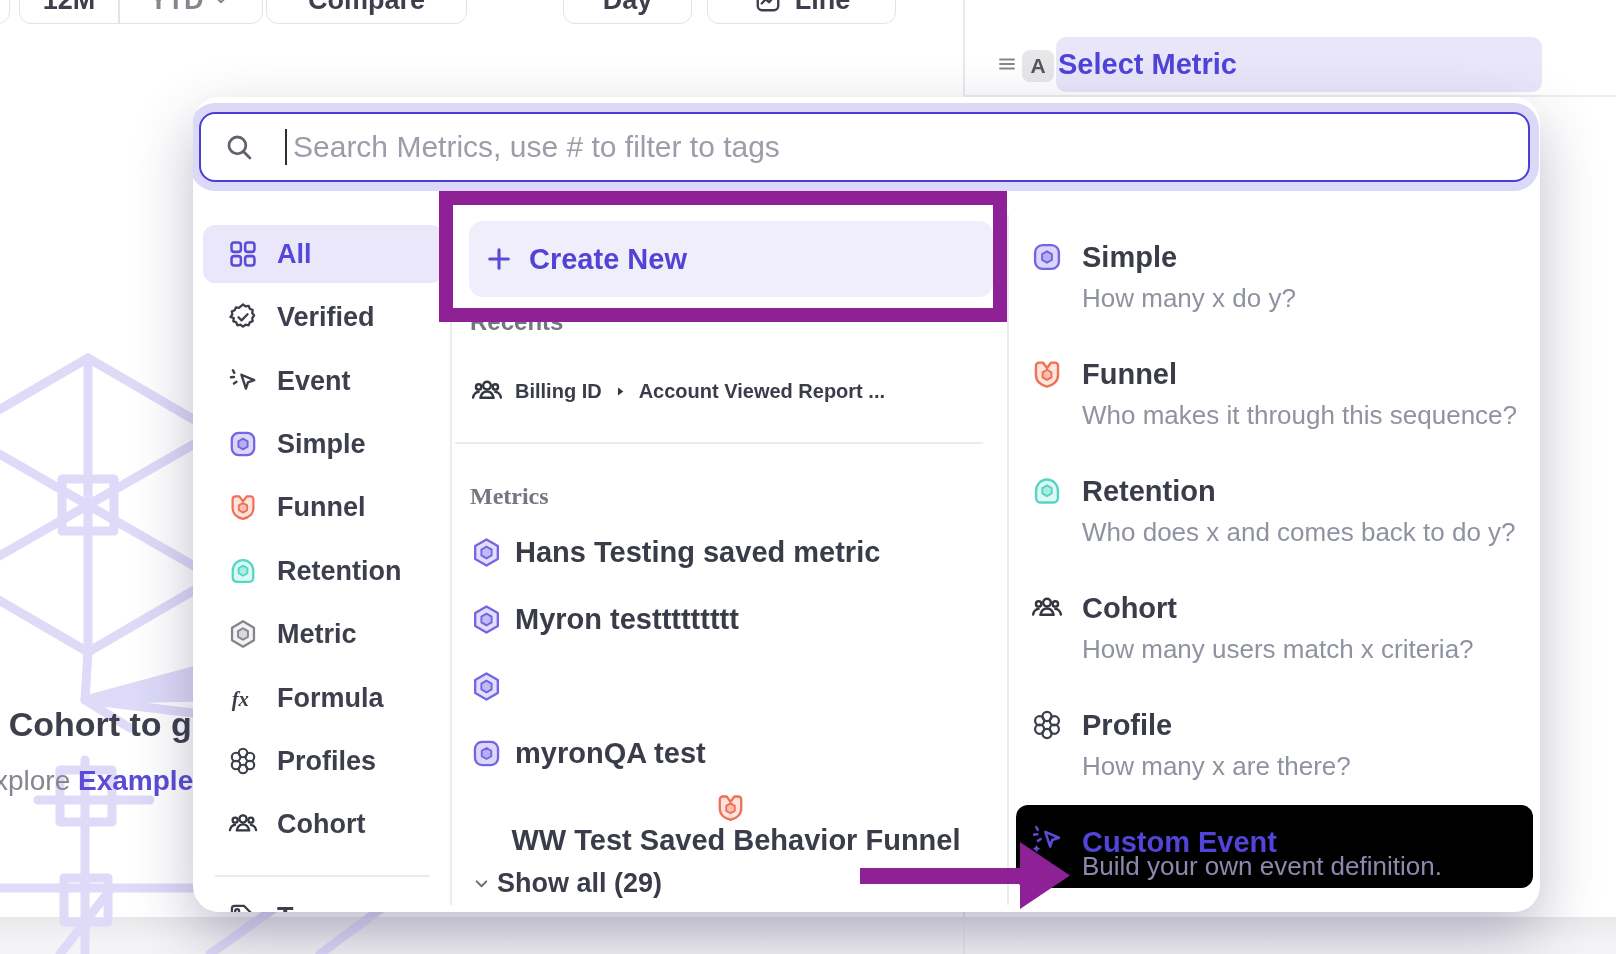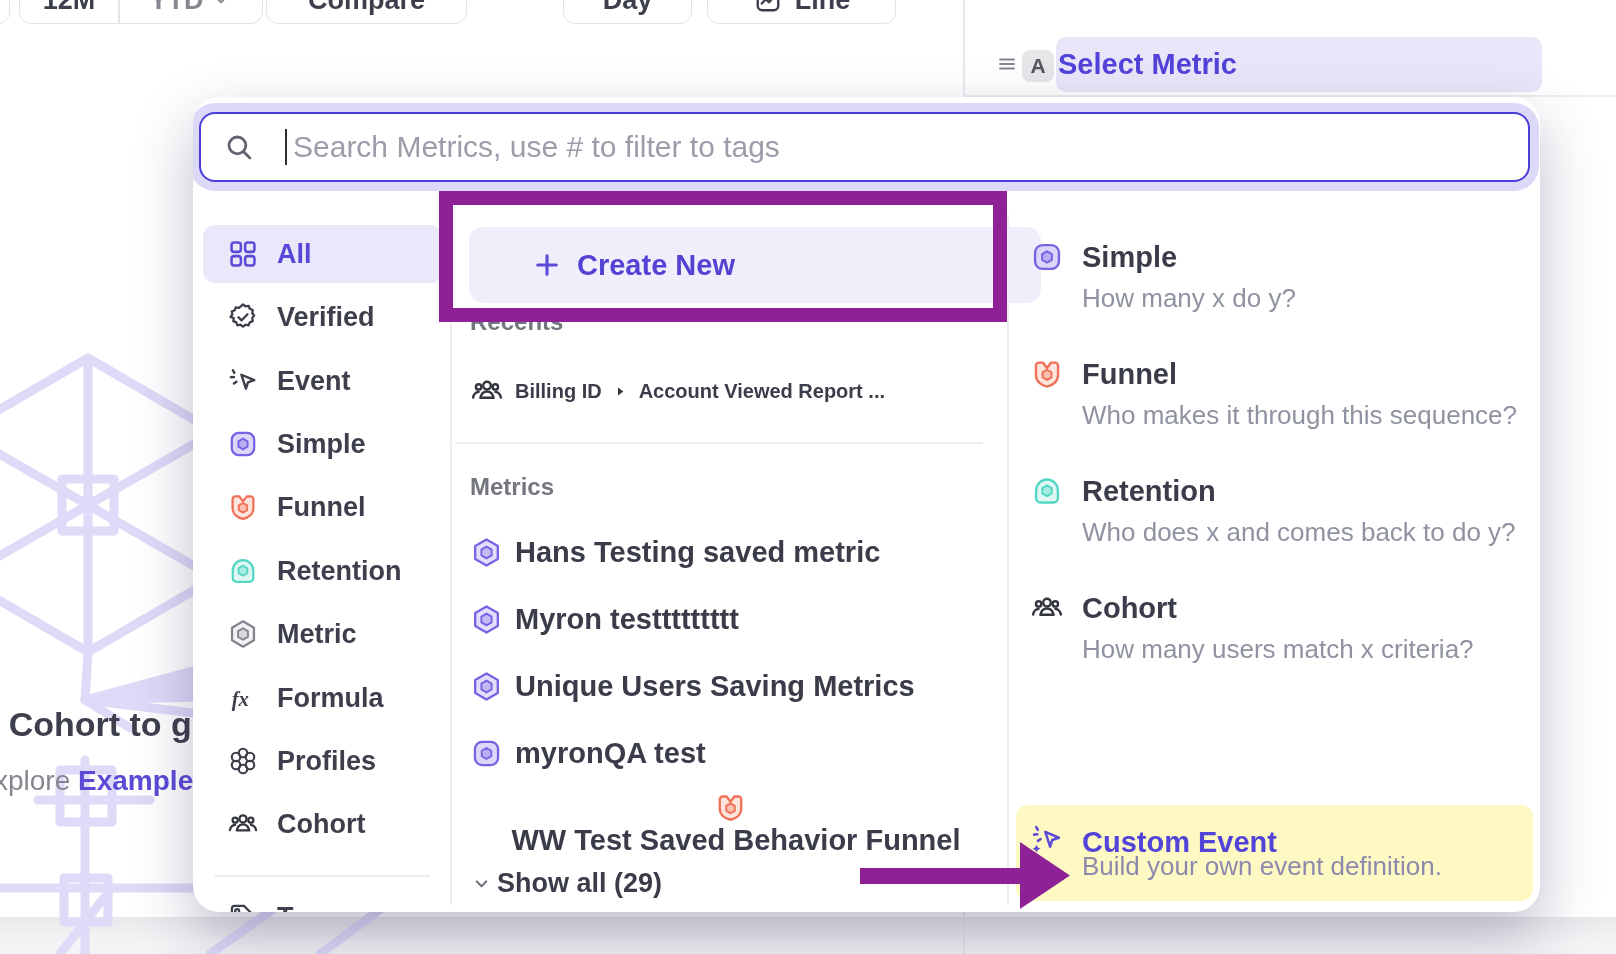--- a/index.html
+++ b/index.html
@@ -59,49 +59,49 @@
   .side-div{position:absolute;left:22px;top:778px;width:215px;height:1.5px;background:#ececef;}
   .mid-div{position:absolute;left:262px;top:345px;width:528px;height:1.5px;background:#ececef;}
 
   .sidebar{position:absolute;left:10px;top:0;width:240px;height:815px;}
   .side-row{position:absolute;left:0;width:240px;height:58px;display:flex;align-items:center;border-radius:12px;}
   .side-icon{width:32px;height:32px;margin-left:24px;flex:0 0 auto;}
   .side-label{margin-left:18px;font-size:27px;font-weight:600;color:#3d3f4c;}
   .side-row.selected{background:#eae7fa;}
   .side-row.selected .side-label{color:#5647d8;}
 
-  .create-btn{position:absolute;left:276px;top:130px;width:524px;height:76px;background:#f1eefb;border-radius:14px;
-        display:flex;align-items:center;padding-left:48px;}
+  .create-btn{position:absolute;left:276px;top:124px;width:524px;height:76px;background:#f1eefb;border-radius:14px;
+        display:flex;align-items:center;}
   .plus{width:30px;height:30px;margin-left:15px;}
   .create-label{margin-left:15px;font-size:29px;font-weight:700;color:#5442d5;}
 
   .sec-label{position:absolute;left:277px;height:30px;line-height:30px;font-size:24px;font-weight:600;color:#73757f;}
   .recents-label{top:210px;}
-  .metrics-label{top:375px;}
+  .metrics-label{top:384px;font-family:Liberation Serif, serif;}
 
   .recent-row{position:absolute;left:277px;top:272px;height:44px;display:flex;align-items:center;gap:11px;}
   .recent-primary,.recent-secondary{font-size:20px;font-weight:600;color:#3a3c49;white-space:nowrap;}
   .caret-r{width:15px;height:15px;display:inline-block;}
 
   .metric-list{position:absolute;left:277px;top:0;width:520px;height:815px;}
   .metric-row{position:absolute;left:0;width:520px;height:58px;display:flex;align-items:center;}
   .mi-icon{width:33px;height:33px;flex:0 0 auto;}
   .mi-label{margin-left:12px;font-size:29px;font-weight:600;color:#3a3c49;white-space:nowrap;}
   .recent-row .mi-icon{width:34px;height:34px;}
 
   .show-all{position:absolute;left:277px;top:765px;height:42px;display:flex;align-items:center;gap:4px;}
   .sa-chev{width:23px;height:23px;}
   .show-all span:last-child{font-size:27px;font-weight:600;color:#3a3c49;}
 
   .type-list{position:absolute;left:814px;top:0;width:533px;height:815px;}
   .type-row{position:absolute;left:0;width:533px;height:117px;}
   .type-icon{position:absolute;left:23px;top:12px;width:34px;height:34px;}
   .type-title{position:absolute;left:75px;top:12px;height:34px;line-height:34px;font-size:29px;font-weight:700;color:#3a3c49;white-space:nowrap;}
   .type-desc{position:absolute;left:75px;top:55px;height:30px;line-height:30px;font-size:26px;color:#8f92a0;white-space:nowrap;}
-  .type-row.highlighted{left:9px;width:517px;height:96px;background:#fef9c3;border-radius:12px;}
+  .type-row.highlighted{left:9px;width:517px;height:83px;background:#000000;border-radius:12px;}
   .type-row.highlighted .type-icon{left:14px;top:18px;}
   .type-row.highlighted .type-title{left:66px;top:20px;color:#5244d9;}
   .type-row.highlighted .type-desc{left:66px;top:46px;color:#8d89ad;}
 
   
   .anno-rect{position:absolute;left:439px;top:191px;width:568px;height:131px;box-sizing:border-box;
         border:14px solid #8e2196;z-index:50;}
   .anno-arrow{position:absolute;left:858px;top:838px;width:215px;height:75px;z-index:50;}
   .anno-arrow rect,.anno-arrow polygon{fill:#8e2196;}
 
@@ -371,21 +371,20 @@
           </span>
     <span class="mi-label">Myron testtttttttt</span>
   </div>
         <div class="metric-row" style="top: 560px;">
     <span class="mi-icon" data-icon-slot="">
             <svg viewBox="0 0 24 24">
               <polygon points="12,2.5 20.23,7.25 20.23,16.75 12,21.5 3.77,16.75 3.77,7.25" fill="#e3defb" stroke="#7466e3" stroke-width="1.7" stroke-linejoin="round"></polygon>
               <polygon points="12,7.7 15.72,9.85 15.72,14.15 12,16.3 8.28,14.15 8.28,9.85" fill="#c4bbf5" stroke="#7466e3" stroke-width="1.4" stroke-linejoin="round"></polygon>
             </svg>
           </span>
-    <span class="mi-label">Unique Users Saving Metrics</span>
   </div>
         <div class="metric-row" style="top: 627px;">
     <span class="mi-icon" data-icon-slot="">
             <svg viewBox="0 0 24 24">
               <rect x="3.6" y="3.6" width="16.8" height="16.8" rx="5.2" fill="#dcd6f9" stroke="#7466e3" stroke-width="1.7"></rect>
               <polygon points="12,8 15.46,10 15.46,14 12,16 8.54,14 8.54,10" fill="#b9aef2" stroke="#7466e3" stroke-width="1.4" stroke-linejoin="round"></polygon>
             </svg>
           </span>
     <span class="mi-label">myronQA test</span>
   </div>
@@ -449,20 +448,36 @@
                 <circle cx="12" cy="8.2" r="2.7"></circle>
                 <path d="M2.2 16.6c.5-2.5 1.9-3.8 3.9-4"></path>
                 <path d="M21.8 16.6c-.5-2.5-1.9-3.8-3.9-4"></path>
                 <path d="M7.3 16.8c.7-3 2.3-4.5 4.7-4.5s4 1.5 4.7 4.5z"></path>
               </g>
             </svg>
           </span>
     <span class="type-title">Cohort</span>
     <span class="type-desc">How many users match x criteria?</span>
   </div>
+        <div class="type-row" style="top: 599px;">
+    <span class="type-icon" data-icon-slot="">
+            <svg viewBox="0 0 24 24">
+              <g fill="none" stroke="#3c3e4a" stroke-width="1.6">
+                <circle cx="12" cy="6" r="3.2"></circle>
+                <circle cx="17.2" cy="9" r="3.2"></circle>
+                <circle cx="17.2" cy="15" r="3.2"></circle>
+                <circle cx="12" cy="18" r="3.2"></circle>
+                <circle cx="6.8" cy="15" r="3.2"></circle>
+                <circle cx="6.8" cy="9" r="3.2"></circle>
+              </g>
+            </svg>
+          </span>
+    <span class="type-title">Profile</span>
+    <span class="type-desc">How many x are there?</span>
+  </div>
         <div class="type-row highlighted" style="top: 708px;">
     <span class="type-icon" data-icon-slot="">
             <svg viewBox="0 0 24 24">
               <g fill="none" stroke="#5b4bd6" stroke-width="1.8" stroke-linecap="round">
                 <path d="M10.8 6.3l9.6 4.1-4.7 1.6-1.5 4.7z" stroke-linejoin="round"></path>
                 <path d="M4.4 2.9l1.1 2"></path>
                 <path d="M2.9 8.2l2.3-.2"></path>
                 <path d="M5.6 12.6l1.9-1.3"></path>
               </g>
               <path d="M4.6 15.4l.9 1.8 1.8.9-1.8.9-.9 1.8-.9-1.8-1.8-.9 1.8-.9z" fill="#5b4bd6"></path>

